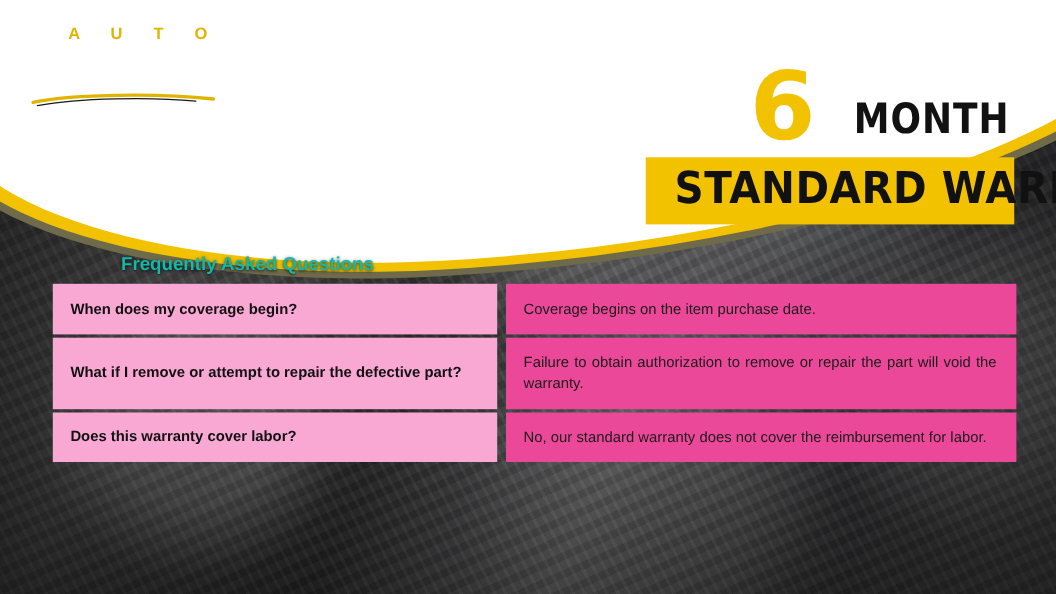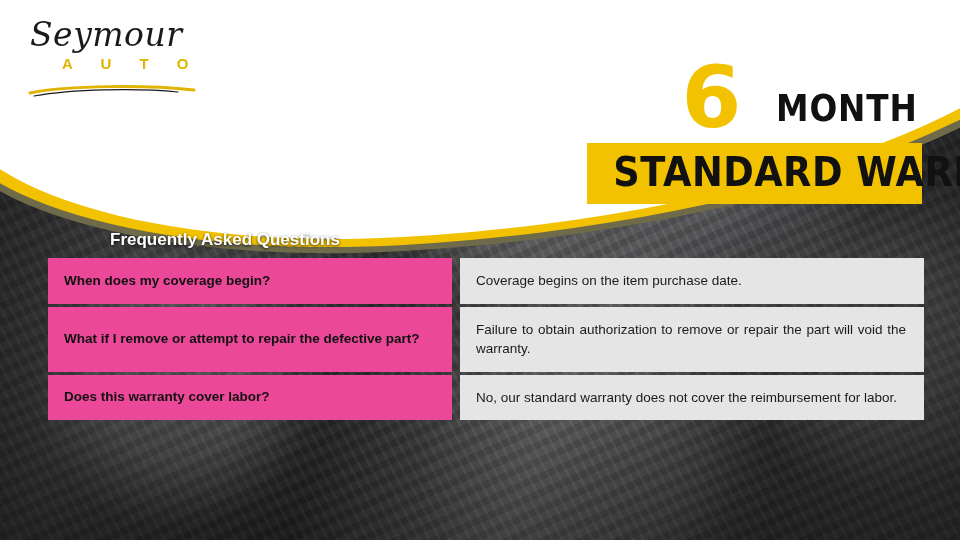--- a/index.html
+++ b/index.html
@@ -163,44 +163,44 @@
     white-space: nowrap;
   }
 
   
   .faq-title {
     position: absolute;
     left: 110px;
     top: 230px;
     font-size: 17px;
     font-weight: bold;
-    color: #ffffff;
+    color: #14b8a6;
     text-shadow: 0 1px 3px rgba(0,0,0,0.8);
   }
   .faq-table {
     position: absolute;
     left: 48px;
     top: 255px;
     width: 876px;
     border-collapse: separate;
     border-spacing: 0 3px;
   }
   .faq-row { }
   .faq-q {
     width: 372px;
-    background: #ec4899;
+    background: #f9a8d4;
     color: #111111;
     font-size: 13.5px;
     font-weight: bold;
     padding: 13px 16px;
     vertical-align: middle;
     line-height: 1.35;
   }
   .faq-a {
-    background: #e5e5e5;
+    background: #ec4899;
     color: #1a1a1a;
     font-size: 13.5px;
     padding: 13px 18px 13px 16px;
     vertical-align: middle;
     line-height: 1.45;
     text-align: justify;
   }
   .gap-col {
     width: 8px;
     background: transparent;
@@ -213,21 +213,20 @@
 <div class="page">
 
   <div class="photo"></div>
   <div class="vignette"></div>
 
   <div class="swoosh-dark"></div>
   <div class="swoosh-gold"></div>
   <div class="swoosh-white"></div>
 
   <div class="logo">
-    <div class="logo-script">Seymour</div>
     <div class="logo-sub">A U T O</div>
     <svg class="logo-underline" viewBox="0 0 168 13">
       <path d="M2 9 C 40 1, 120 1, 166 6" stroke="#e0b400" stroke-width="3" fill="none" stroke-linecap="round"></path>
       <path d="M6 12 C 44 5, 110 4, 150 8" stroke="#1a1a1a" stroke-width="1.2" fill="none" stroke-linecap="round"></path>
     </svg>
   </div>
 
   <div class="badge">
     <div class="badge-top">
       <div class="badge-number">6</div>

